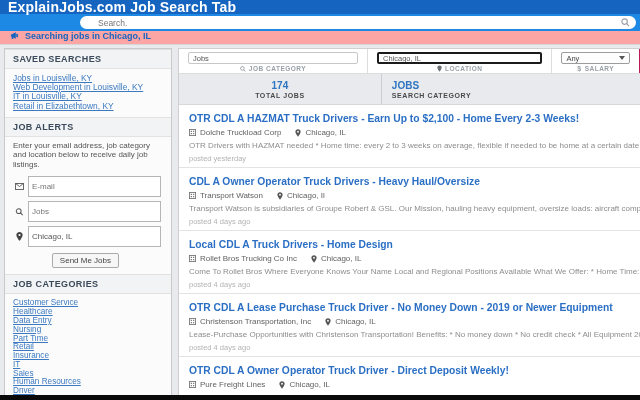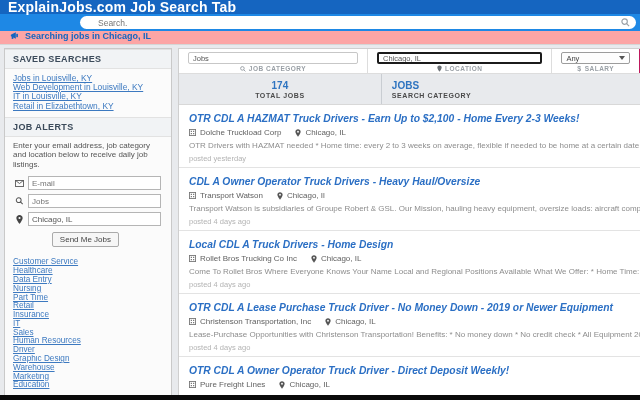--- a/index.html
+++ b/index.html
@@ -31,21 +31,21 @@
   .side-header { font-size:9px; font-weight:bold; color:#3b4a5a; letter-spacing:.4px;
     background:#f1f3f5; border-top:1px solid #e2e2e2; border-bottom:1px solid #e2e2e2;
     padding:4px 8px; }
   .side-links { padding:5px 8px 6px 8px; }
   .side-links a { display:block; font-size:8.4px; line-height:9.2px; color:#3c79c0;
     text-decoration:underline; white-space:nowrap; overflow:hidden; }
   .side-links.cats a { line-height:8.8px; font-size:8.2px; }
   .alert-desc { font-size:8px; line-height:9.5px; color:#555; padding:4px 8px 5px 8px; }
   .field { display:flex; align-items:center; gap:4px; padding:2px 10px 2px 10px; }
   .field .fic { width:9px; color:#555; flex:0 0 9px; }
-  .field input { flex:1; height:14px; border:1px solid #b5b5b5; font-size:8px; color:#555;
+  .field input { flex:1; height:21px; border:1px solid #b5b5b5; font-size:8px; color:#555;
     padding:0 3px; font-family:inherit; background:#fff; }
   .sendbtn { display:block; margin:4px 48px 6px auto; margin-right:52px; font-size:8px;
     color:#444; background:#f6f6f6; border:1px solid #aaa; border-radius:2px;
     padding:2px 7px; font-family:inherit; }
 
   
   .filterbar { display:flex; height:25px; border-bottom:1px solid #ddd; }
   .fsec { padding:3px 9px 1px 9px; border-right:1px solid #ddd; display:flex;
     flex-direction:column; }
   .fsec.s1 { flex:0 0 41%; }
@@ -66,21 +66,21 @@
   .statsrow { display:flex; height:31px; background:#e8eaed; border-bottom:1px solid #d8d8d8; }
   .stat { display:flex; flex-direction:column; justify-content:center; }
   .stat.c1 { flex:0 0 44%; align-items:center; border-right:1px solid #c9cdd2; }
   .stat.c2 { flex:1; align-items:flex-start; padding-left:10px; }
   .stat-num { font-size:10px; font-weight:bold; color:#2e74c0; line-height:13px; }
   .stat-label { font-size:7px; color:#4a4a4a; font-weight:bold; letter-spacing:.6px; }
 
   
   .jobrow { padding:8px 0 4px 10px; border-bottom:1px solid #e3e3e3; overflow:hidden; }
   .jobtitle { display:block; font-size:10.3px; font-weight:bold; color:#2b6fc4;
-    text-decoration:none; white-space:nowrap; overflow:hidden; margin-bottom:4px;font-style:italic; }
+    text-decoration:none; white-space:nowrap; overflow:hidden; margin-bottom:4px; }
   .jobmeta { display:flex; align-items:center; gap:4px; font-size:8px; color:#616161;
     margin-bottom:4px; white-space:nowrap; overflow:hidden; }
   .jobmeta .mic { color:#757575; }
   .jobmeta .sep { width:6px; }
   .jobdesc { font-size:8px; color:#8d8d8d; white-space:nowrap; overflow:hidden;
     margin-bottom:4px; }
   .jobposted { font-size:7.5px; color:#b3b3b3; }
 
   .bottombar { position:fixed; left:0; bottom:0; width:640px; height:5px; background:#0a0a0a; }
 </style>
@@ -141,20 +141,21 @@
     </div>
     <div class="field">
       <svg class="ic fic" width="7" height="9" viewBox="0 0 8 10">
         <path d="M4 0 C6 0 7.5 1.5 7.5 3.4 C7.5 5.8 4 10 4 10 C4 10 0.5 5.8 0.5 3.4 C0.5 1.5 2 0 4 0 Z" fill="#444"></path>
         <circle cx="4" cy="3.3" r="1.2" fill="#fbfbfb"></circle>
       </svg>
       <input type="text" value="Chicago, IL" style="">
     </div>
     <button class="sendbtn">Send Me Jobs</button>
 
+    <div class="side-header">JOB CATEGORIES</div>
     <div class="side-links cats">
       <a href="#">Customer Service</a>
       <a href="#">Healthcare</a>
       <a href="#">Data Entry</a>
       <a href="#">Nursing</a>
       <a href="#">Part Time</a>
       <a href="#">Retail</a>
       <a href="#">Insurance</a>
       <a href="#">IT</a>
       <a href="#">Sales</a>

